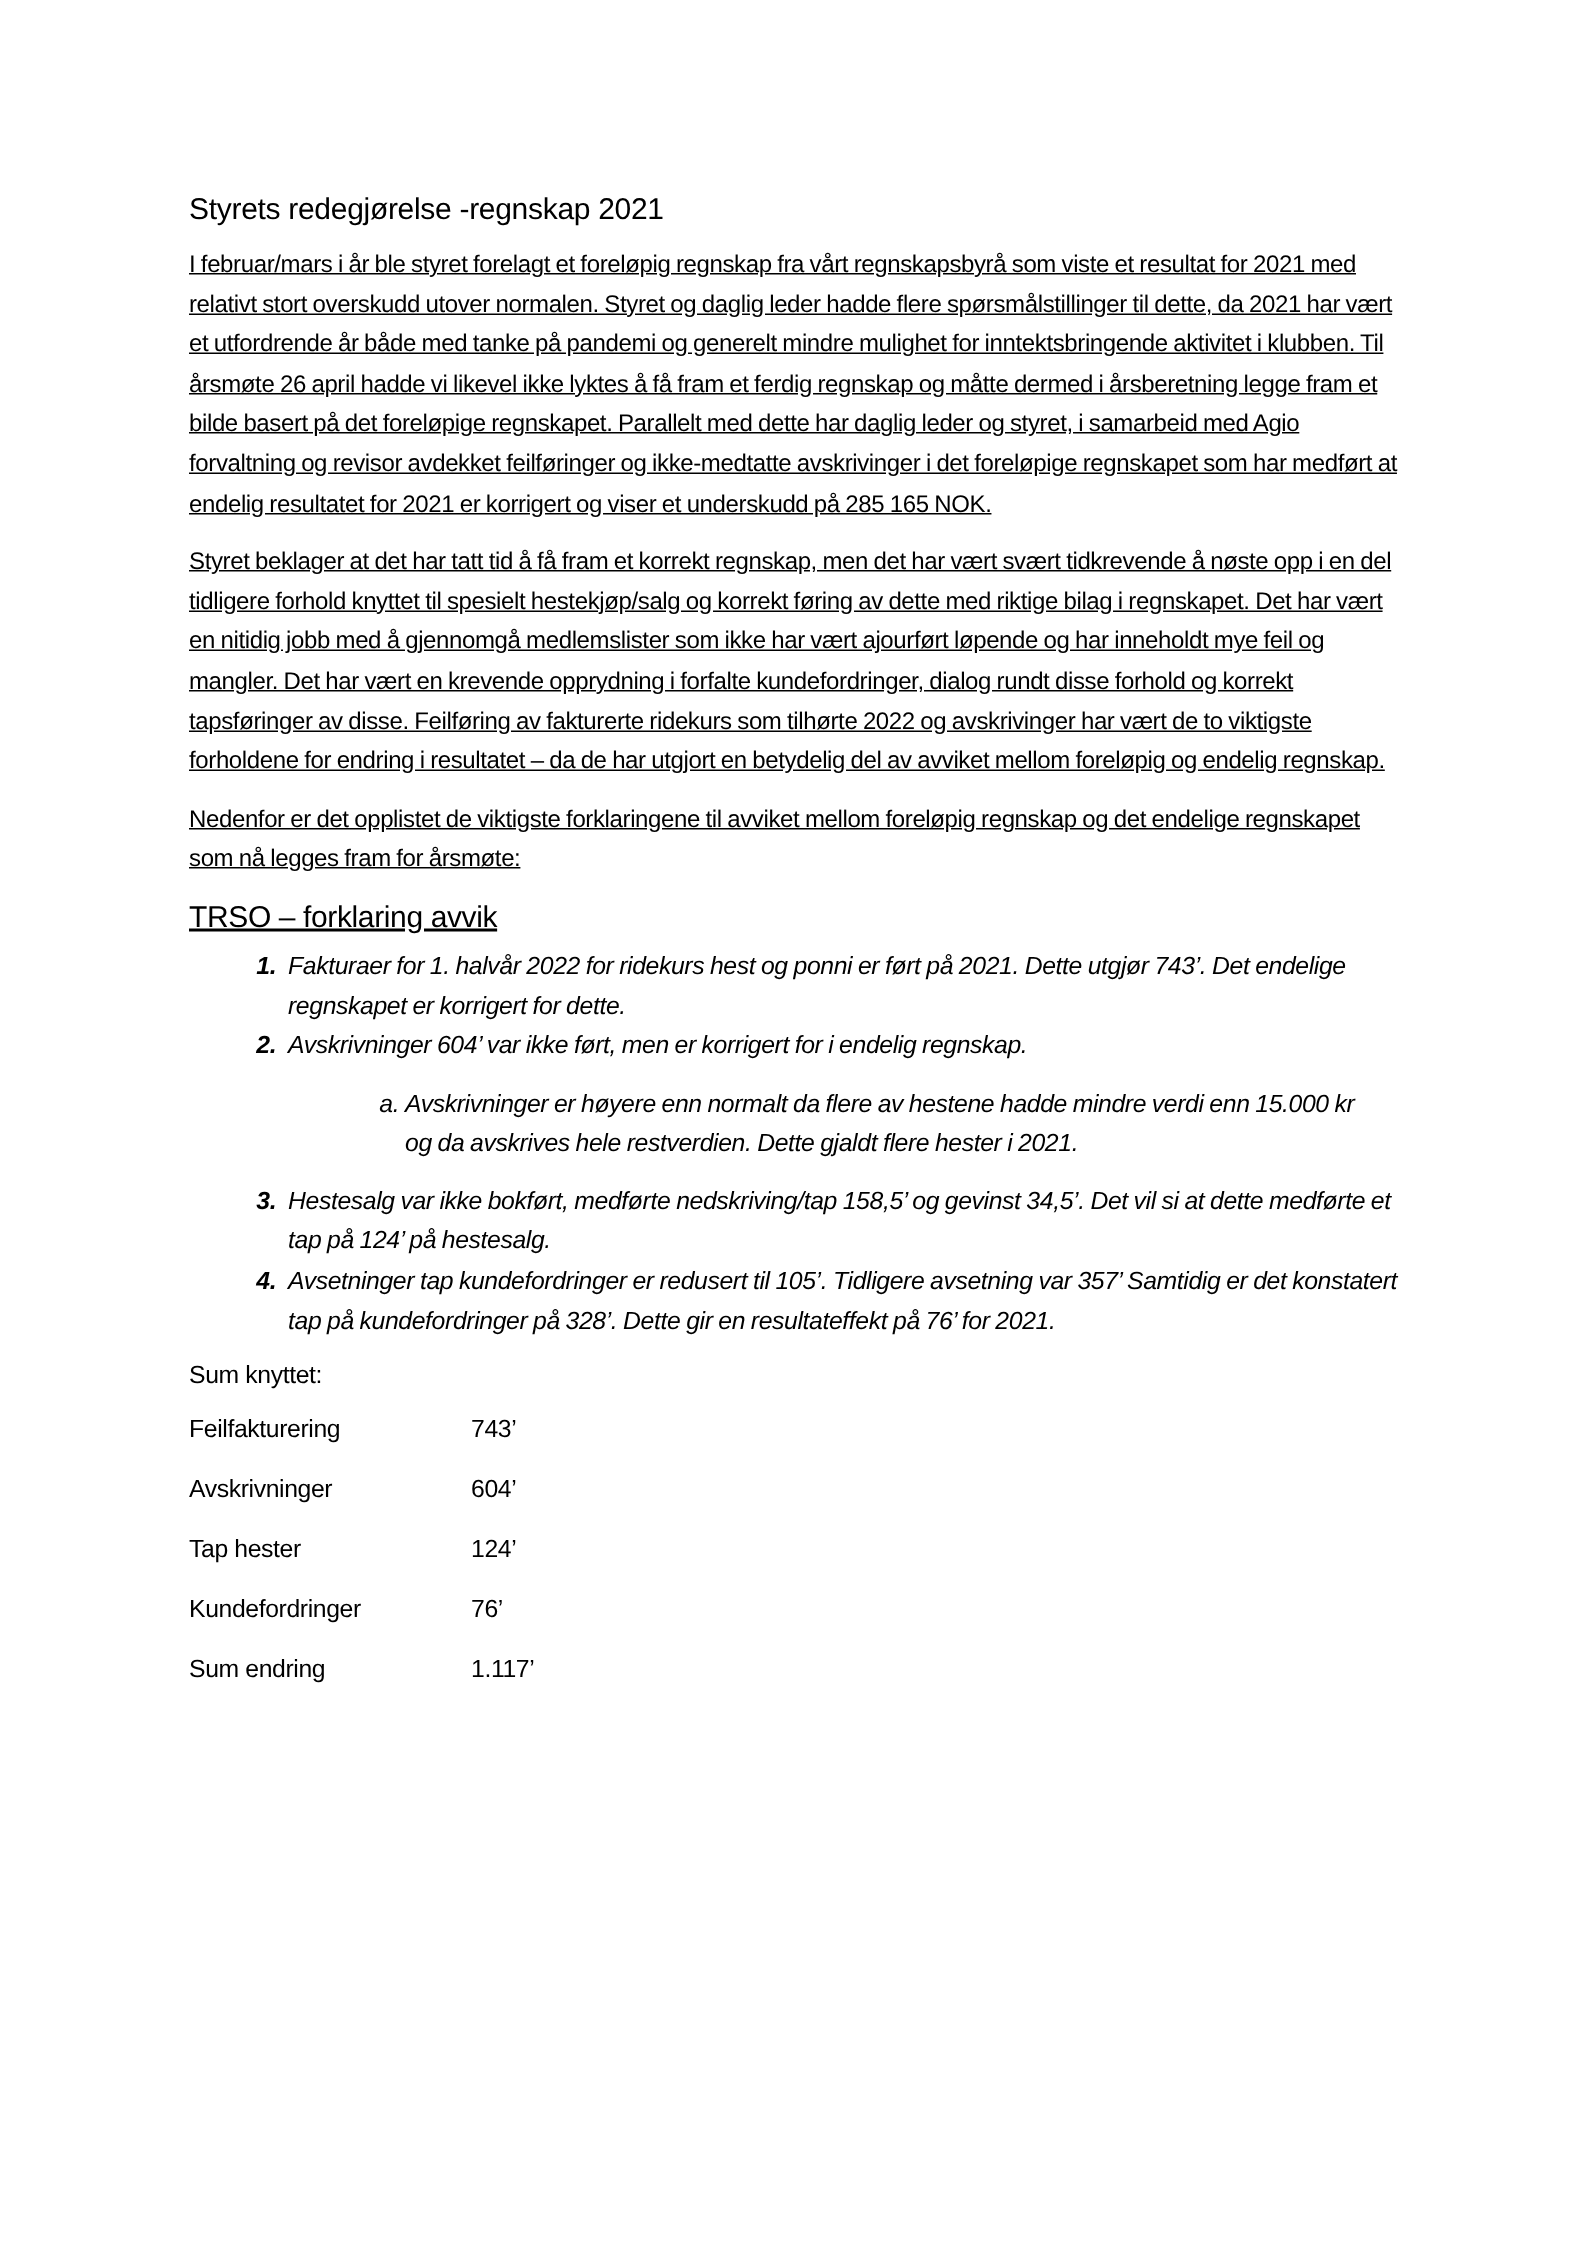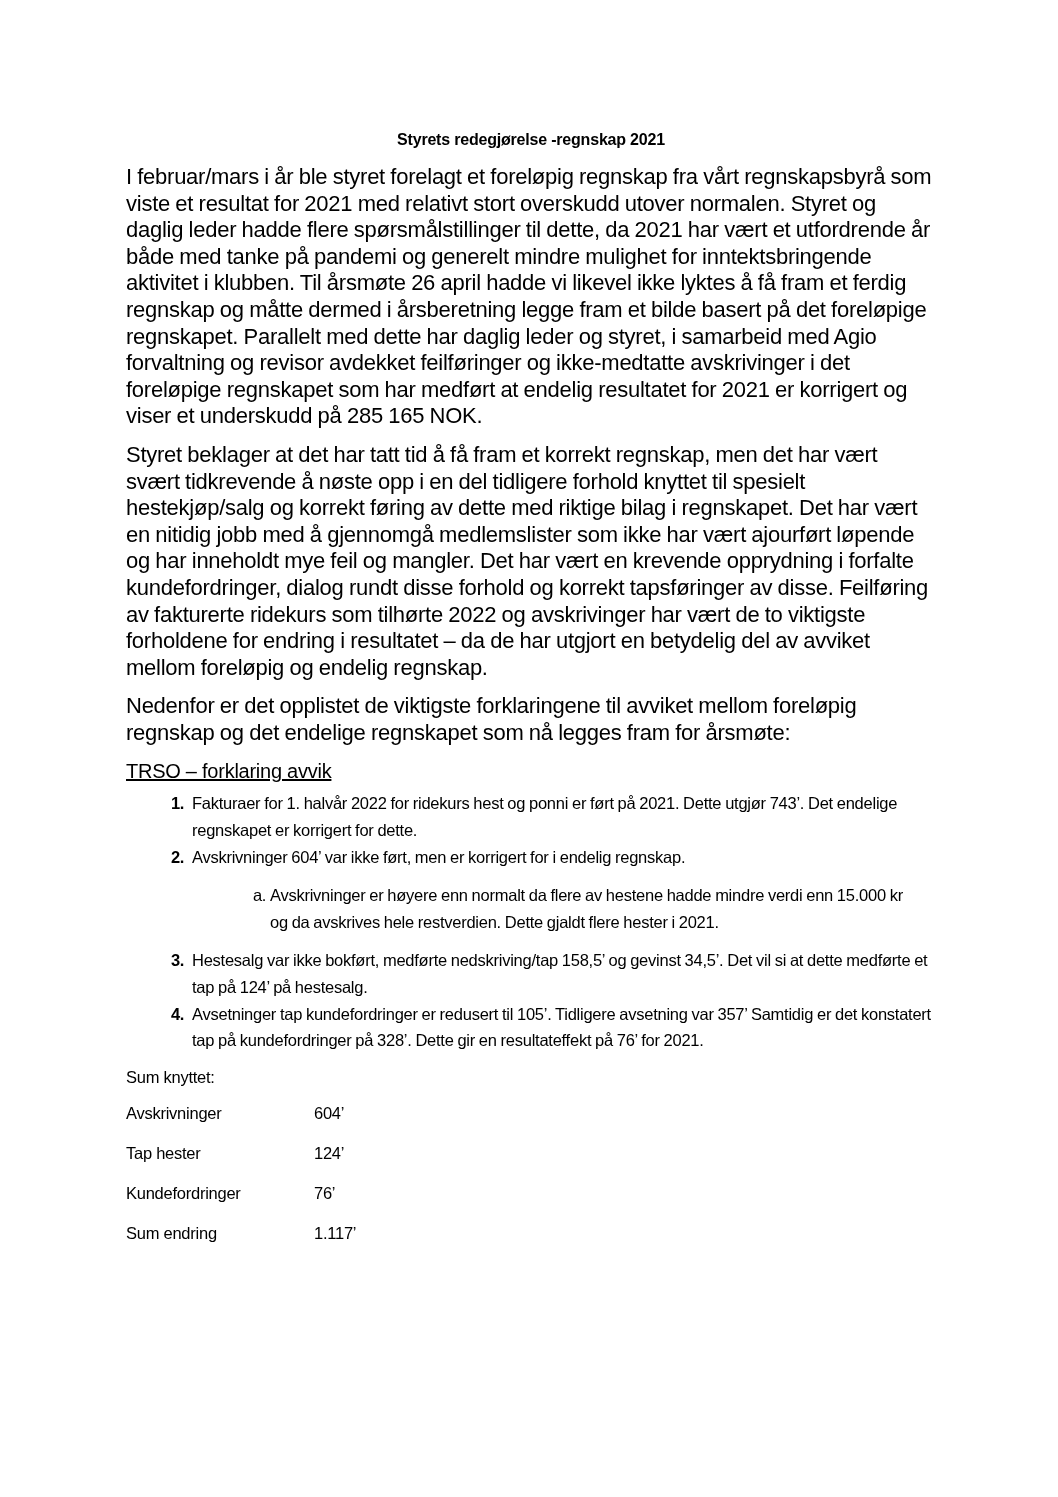--- a/index.html
+++ b/index.html
@@ -1,23 +1,23 @@
 <!DOCTYPE html>
 <html><head>
 <meta charset="utf-8">
 <style>
   html, body { margin: 0; padding: 0; background: #ffffff; }
   body { width: 1058px; height: 1497px; position: relative; overflow: hidden;
          font-family: "Liberation Sans", sans-serif; color: #000; }
   .page { position: absolute; left: 126px; top: 130px; width: 810px; }
-  .title { font-weight: bold; font-size: 16px; line-height: 20px; margin: 0 0 14px 0; letter-spacing: -0.2px; text-align: center; }
-  p.para { font-size: 22px; line-height: 26.6px; margin: 0 0 12px 0; letter-spacing: -0.25px; word-spacing: -0.5px; }
+  .title { font-weight: normal; font-size: 20px; line-height: 20px; margin: 0 0 14px 0; letter-spacing: -0.2px; }
+  p.para { font-size: 16px; line-height: 26.6px; margin: 0 0 12px 0; letter-spacing: -0.25px; word-spacing: -0.5px; text-decoration: underline; }
   .section-heading { font-size: 20px; line-height: 26px; text-decoration: underline; margin: 0 0 6px 0; letter-spacing: -0.25px; }
   ol.items { margin: 0 0 10px 0; padding-left: 62px; font-size: 16.5px; line-height: 26.6px; letter-spacing: -0.25px; word-spacing: -0.5px; }
-  ol.items > li { padding-left: 4px; }
+  ol.items > li { padding-left: 4px; font-style: italic; }
   ol.items > li::marker { font-weight: bold; }
   ol.sub { list-style-type: lower-alpha; margin: 12px; padding-left: 66px; }
   .sum-label { font-size: 16.5px; line-height: 26px; margin: 8px 0 14px 0; letter-spacing: -0.25px; }
   table.sum { border-collapse: collapse; font-size: 16.5px; letter-spacing: -0.25px; }
   table.sum td { padding: 0; height: 40px; vertical-align: top; }
   table.sum td.lbl { width: 188px; }
 </style>
 </head>
 <body>
 
@@ -38,20 +38,24 @@
       </ol>
     </li>
     <li><span>Hestesalg var ikke bokført, medførte nedskriving/tap 158,5’ og gevinst 34,5’. Det vil si at dette medførte et tap på 124’ på hestesalg.</span></li>
     <li><span>Avsetninger tap kundefordringer er redusert til 105’. Tidligere avsetning var 357’ Samtidig er det konstatert tap på kundefordringer på 328’. Dette gir en resultateffekt på 76’ for 2021.</span></li>
   </ol>
 
   <div class="sum-label">Sum knyttet:</div>
 
   <table class="sum">
     <tbody>
+        <tr>
+      <td class="lbl">Feilfakturering</td>
+      <td>743’</td>
+    </tr>
     <tr>
       <td class="lbl">Avskrivninger</td>
       <td>604’</td>
     </tr>
     <tr>
       <td class="lbl">Tap hester</td>
       <td>124’</td>
     </tr>
     <tr>
       <td class="lbl">Kundefordringer</td>

